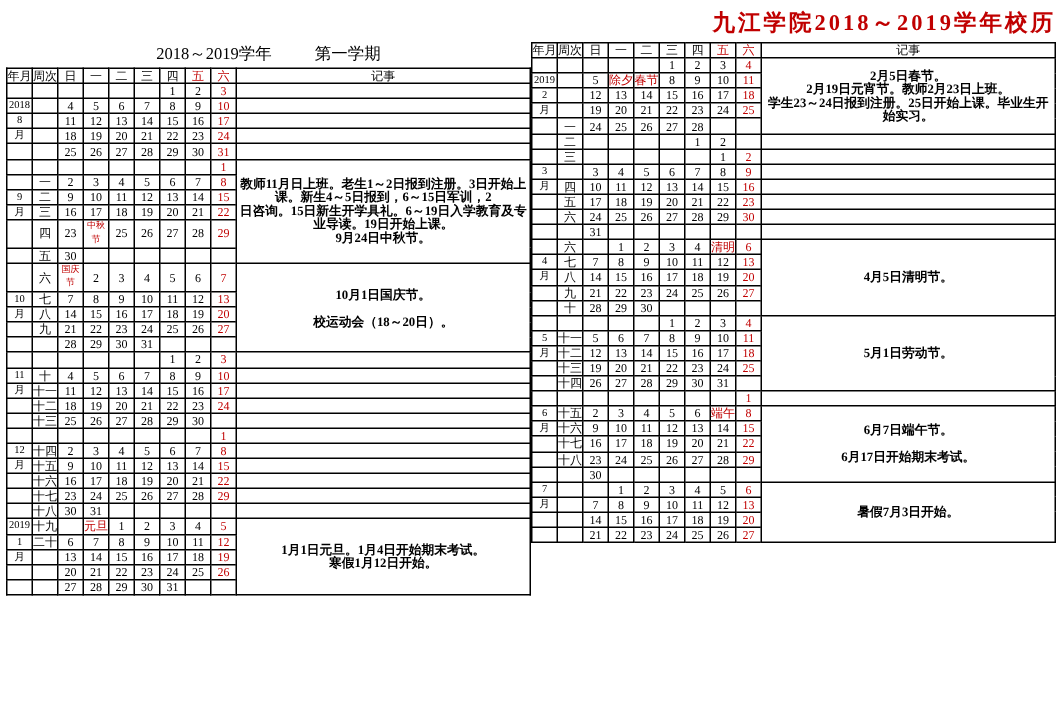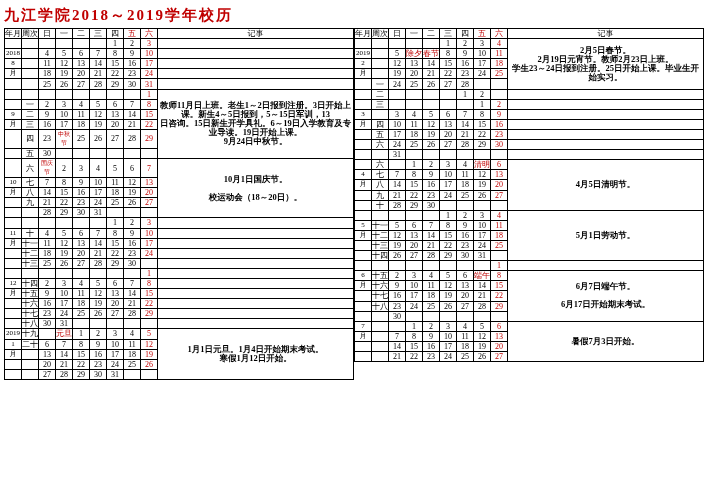--- a/index.html
+++ b/index.html
@@ -5,21 +5,21 @@
   html,body{margin:0;padding:0;}
   body{
     width:708px;height:485px;
     background:#ffffff;
     font-family:"Liberation Serif", serif;
     color:#000;
     overflow:hidden;
   }
   .page{position:relative;width:708px;height:485px;box-sizing:border-box;padding:2px 4px;}
   .title{
-    text-align:left;
+    text-align:right;
     font-size:15px;
     color:#c00000;
     letter-spacing:2px;
     font-family:"Liberation Serif", serif;
     font-weight:bold;
     margin:4px 0 3px 0;
   }
   .semesters{
     display:flex;
     width:100%;
@@ -77,20 +77,24 @@
 </head>
 <body>
 
 <div class="page">
 
   <div class="title">九江学院2018～2019学年校历</div>
 
   <div class="semesters">
 
     <div class="sem">
+      <div class="sem-head">
+        <span class="lbl">2018～2019学年</span>
+        <span>第一学期</span>
+      </div>
       <table class="cal">
         <colgroup>
           <col class="c-month">
             <col class="c-week">
           <col class="c-day">
             <col class="c-day">
             <col class="c-day">
             <col class="c-day">
             <col class="c-day">
             <col class="c-day">
@@ -176,21 +180,21 @@
               <td class="mon"></td>
               <td class="wk"></td>
               <td></td>
               <td></td>
               <td></td>
               <td></td>
               <td></td>
               <td></td>
               <td class="red">1</td>
               <td class="note-blk" rowspan="6">
-                <div>教师11月日上班。老生1～2日报到注册。3日开始上课。新生4～5日报到，5～15日军训，13</div>
+                <div>教师11月日上班。老生1～2日报到注册。3日开始上课。新生4～5日报到，6～15日军训，2</div>
                 <div>日咨询。15日新生开学具礼。6～19日入学教育及专业导读。19日开始上课。</div>
                 <div>9月24日中秋节。</div>
               </td>
             </tr>
             <tr>
               <td class="mon"></td>
               <td class="wk">一</td>
               <td>2</td>
               <td>3</td>
               <td>4</td>

